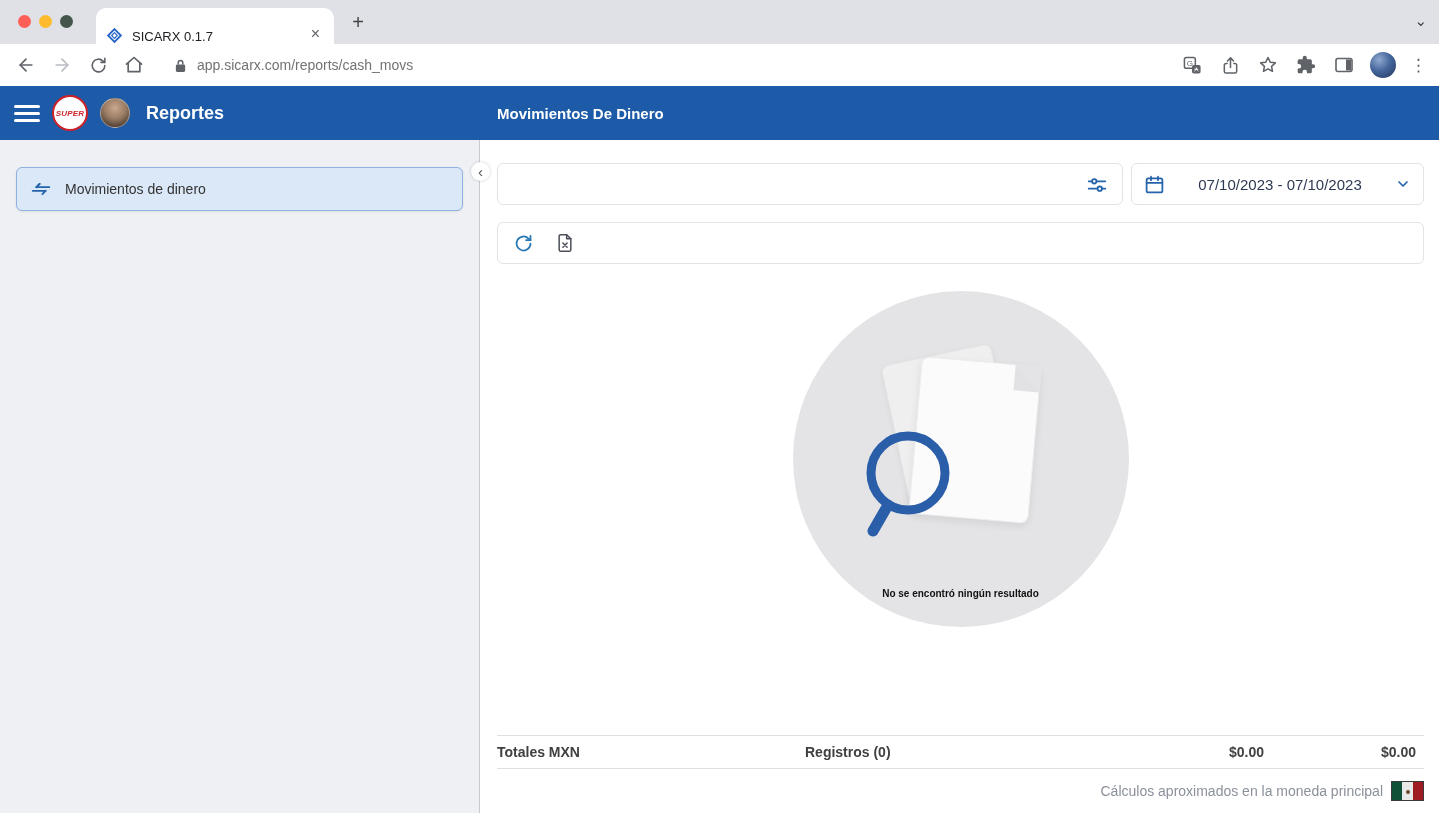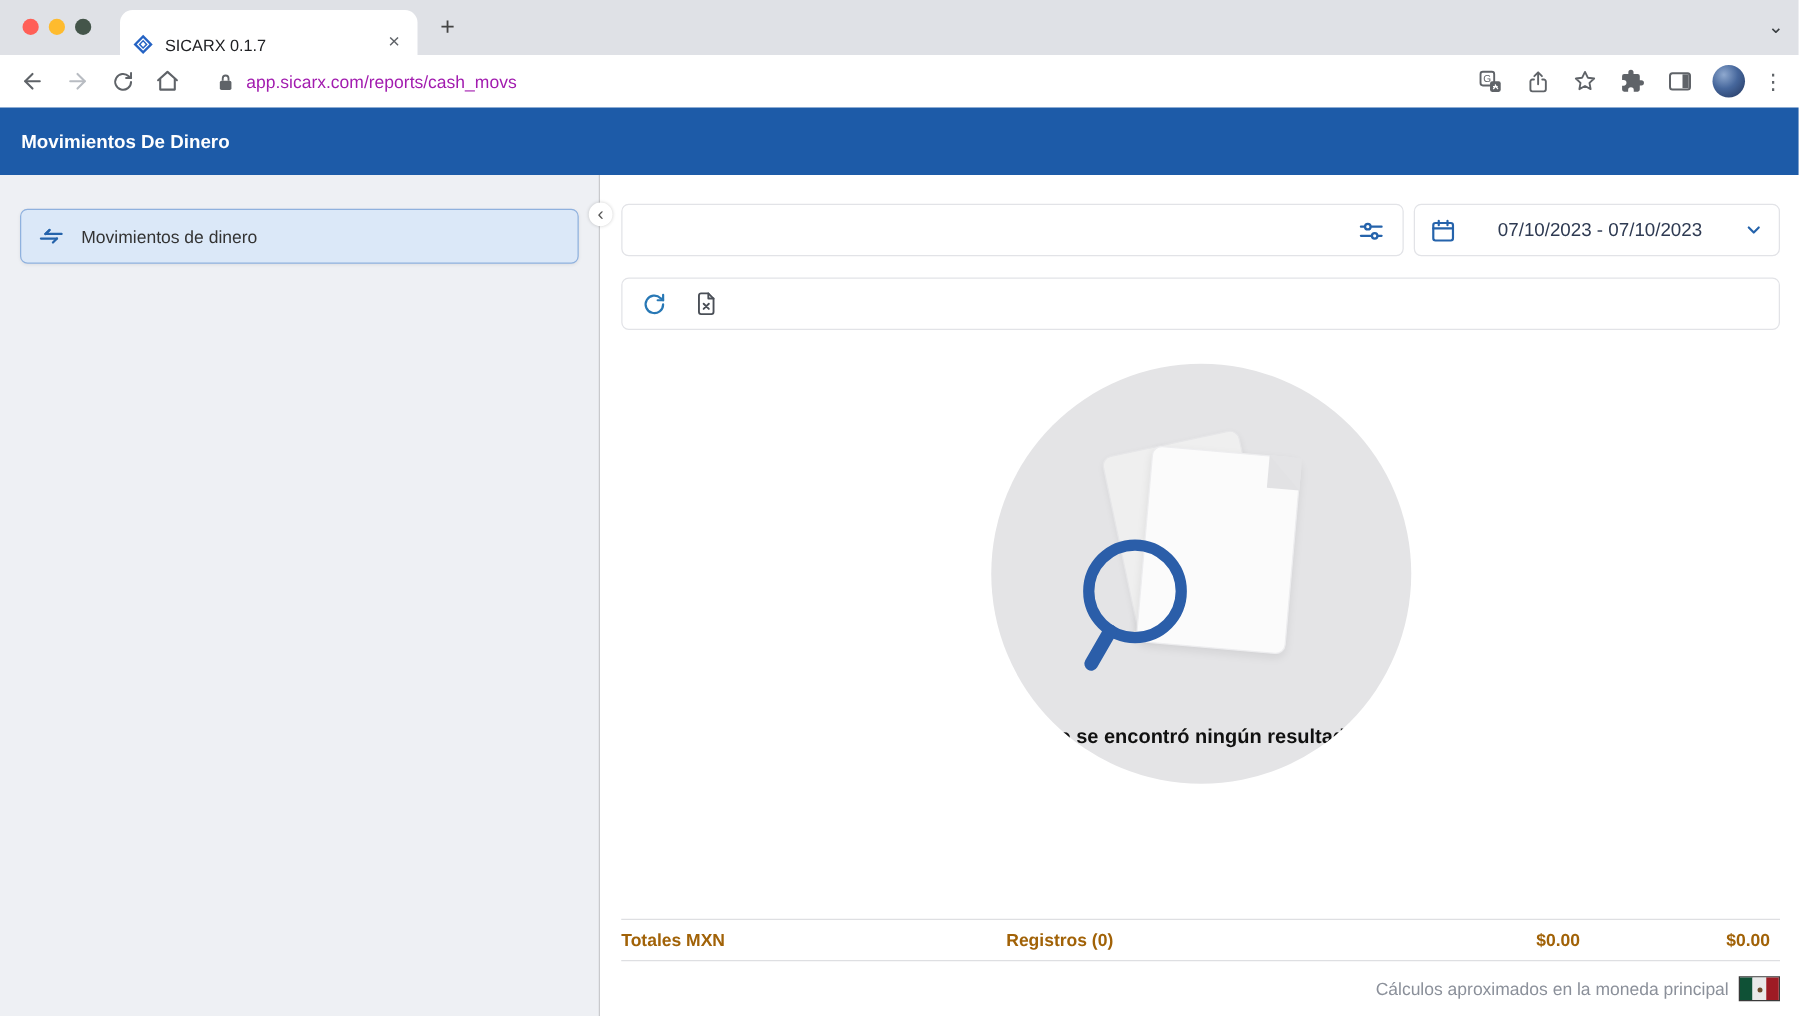--- a/index.html
+++ b/index.html
@@ -16,21 +16,21 @@
   .tab-favicon { width:17px; height:17px; display:inline-flex; }
   .tab-title { flex:1; margin-left:9px; font-size:13px; color:#202124; white-space:nowrap; overflow:hidden; }
   .tab-close { color:#5f6368; font-size:16px; line-height:1; padding:2px 4px; cursor:pointer; }
   .newtab { position:absolute; left:346px; top:11px; font-size:20px; color:#444; width:24px; height:24px;
             text-align:center; line-height:22px; cursor:pointer; }
   .strip-chevron { position:absolute; right:12px; top:12px; color:#3c4043; font-size:15px; cursor:pointer; }
 
   .toolbar { height:42px; background:#fff; display:flex; align-items:center; padding:0 12px; }
   .navbtn { width:28px; height:28px; display:flex; align-items:center; justify-content:center; margin-right:8px; cursor:pointer; }
   .addr { display:flex; align-items:center; margin-left:18px; gap:10px; flex:1; min-width:0; }
-  .addr-url { font-size:14px; color:#a21caf; white-space:nowrap; }
+  .addr-url { font-size:14px; color:#737373; white-space:nowrap; }
   .tb-right { display:flex; align-items:center; gap:14px; margin-left:auto; }
   .tb-icon { width:24px; height:24px; display:flex; align-items:center; justify-content:center; cursor:pointer; color:#5f6368; }
   .tb-avatar { width:26px; height:26px; border-radius:50%;
                background:radial-gradient(circle at 35% 30%, #8fa9cf 0%, #46679c 45%, #22345c 100%); cursor:pointer; }
   .dots { font-size:17px; color:#5f6368; cursor:pointer; }
 
   
   .app-header { height:54px; background:#1d5ba8; display:flex; color:#fff; }
   .ah-left { width:480px; display:flex; align-items:center; padding-left:14px; gap:12px; }
   .hamburger { width:26px; height:22px; display:flex; flex-direction:column; justify-content:center; gap:4px; cursor:pointer; }
@@ -83,24 +83,24 @@
   .empty-circle { position:relative; width:336px; height:336px; border-radius:50%; background:#e4e4e6; overflow:hidden; }
   .paper { position:absolute; border-radius:8px; }
   .paper-back { width:112px; height:150px; left:102px; top:62px; transform:rotate(-12deg);
                 background:#efefef; border:1px solid #e6e6e8; box-shadow:0 2px 6px rgba(0,0,0,.06); }
   .paper-front { width:120px; height:158px; left:122px; top:70px; transform:rotate(5deg);
                  background:#fbfbfb; border:1px solid #ededef; box-shadow:0 3px 8px rgba(0,0,0,.08); }
   .paper-front::after { content:""; position:absolute; top:-1px; right:-1px; width:0; height:0;
                         border-style:solid; border-width:0 26px 26px 0;
                         border-color:#e4e4e6 #e4e4e6 #e2e2e4 transparent; }
   .magnifier { position:absolute; left:58px; top:140px; }
-  .empty-msg { position:absolute; bottom:28px; width:100%; text-align:center; font-size:16px; font-weight:bold; color:#111; }
+  .empty-msg { position:absolute; bottom:28px; width:100%; text-align:center; font-size:10px; font-weight:bold; color:#111; }
 
   .totals-row { height:34px; border-top:1px solid #dedfe2; border-bottom:1px solid #dedfe2; display:flex;
-                align-items:center; padding-right:8px; font-weight:bold; font-size:14px; color:#a16207; }
+                align-items:center; padding-right:8px; font-weight:bold; font-size:14px; color:#404040; }
   .t-label { width:164px; }
   .t-mid { flex:1; padding-left:144px; }
 
   .footnote { height:44px; display:flex; justify-content:flex-end; align-items:center; gap:8px;
               color:#8b909a; font-size:14px; }
   .flag { width:33px; height:20px; display:flex; border:1px solid #3a3a3a; position:relative; }
   .flag div { flex:1; } .flag .g{ background:#0f5136; } .flag .w{ background:#e9e9e9; } .flag .r{ background:#9e1b24; }
   .flag::after { content:""; position:absolute; left:14px; top:8px; width:4px; height:4px; border-radius:50%; background:#6b4a2a; }
 
   svg { display:block; }
@@ -193,20 +193,30 @@
           <rect x="2" y="3.5" width="16" height="13" rx="2" fill="none" stroke="#5f6368" stroke-width="1.6"></rect>
           <rect x="12" y="4.5" width="5" height="11" fill="#5f6368"></rect>
         </svg>
     </span>
     <span class="tb-avatar"></span>
     <span class="dots">⋮</span>
   </div>
 </div>
 
 <div class="app-header">
+  <div class="ah-left">
+    <span class="hamburger">
+        <span></span>
+        <span></span>
+        <span></span>
+      </span>
+    <span class="logo">SUPER</span>
+    <span class="ah-avatar"></span>
+    <span class="ah-title">Reportes</span>
+  </div>
   <div class="ah-right">
     <span class="ah-section">Movimientos De Dinero</span>
   </div>
 </div>
 
 <div class="app-body">
   <span class="collapse">‹</span>
 
   <aside class="sidebar">
     <div class="side-item selected">

